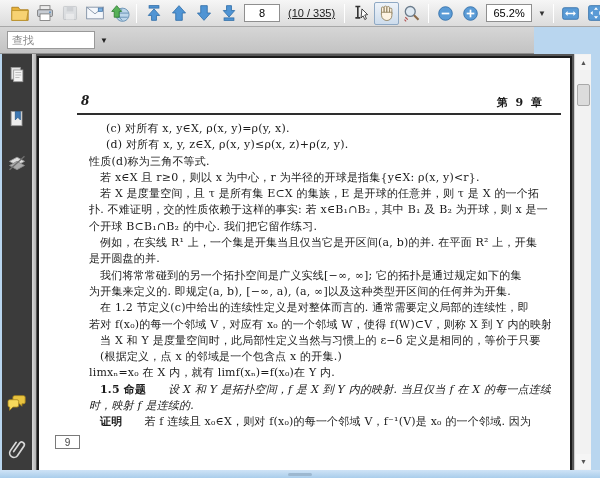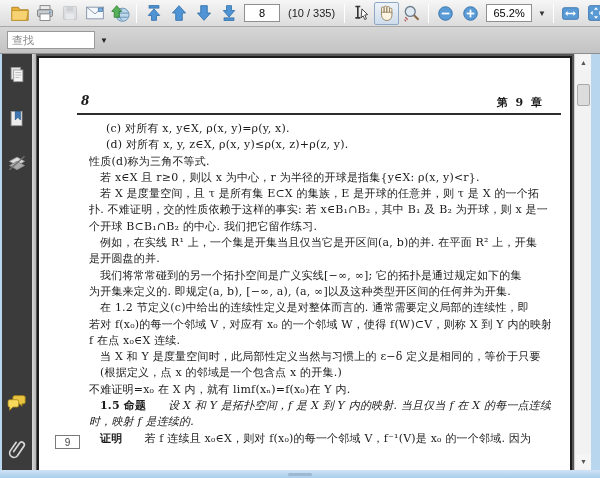--- a/index.html
+++ b/index.html
@@ -20,25 +20,25 @@
     border:1px solid transparent; border-radius:2px; flex:0 0 auto;
   }
   .tbtn.pressed { background:linear-gradient(#eef3f9,#cddcec); border-color:#8fa9c4; }
   .tbtn.disabled { opacity:.45; }
   .tsep { width:1px; height:19px; background:#9c9c9c; border-right:1px solid #fff; margin:0 4px; flex:0 0 auto; }
   .tinput {
     width:36px; height:18px; border:1px solid #8f8f8f; background:#fff;
     font:11px "Liberation Sans", sans-serif; text-align:center; margin:0 3px; flex:0 0 auto;
   }
   .zoominput { width:46px; text-align:center; }
-  #page-indicator { font:11px "Liberation Sans", sans-serif; color:#222; margin:12px 5px; flex:0 0 auto; }
+  #page-indicator { font:11px "Liberation Sans", sans-serif; color:#222; margin:12px 5px; flex:0 0 auto;text-decoration:underline; }
   .dd-arrow { font-size:8px; color:#333; padding:0 3px; flex:0 0 auto; }
   
   #findbar {
-    position:absolute; left:0; top:27px; width:600px; height:27px;
+    position:absolute; left:0; top:27px; width:534px; height:27px;
     background:linear-gradient(#d6d6d6,#c3c3c3);
     border-bottom:1px solid #8e8e8e;
     display:flex; align-items:center; padding-left:7px;
   }
   #find-input {
     width:88px; height:18px; border:1px solid #999; background:#fff;
     font:11px "Liberation Sans", sans-serif; padding:0 4px; color:#444;
   }
   #find-input::placeholder { color:#8a8a8a; }
   #find-dd { font-size:8px; color:#222; padding:2px 5px; }
@@ -300,24 +300,23 @@
           <div class="ln in1">若 x∈X 且 r≥0，则以 x 为中心，r 为半径的开球是指集{y∈X: ρ(x, y)&lt;r}.</div>
           <div class="ln in1">若 X 是度量空间，且 τ 是所有集 E⊂X 的集族，E 是开球的任意并，则 τ 是 X 的一个拓</div>
           <div class="ln in0">扑. 不难证明，交的性质依赖于这样的事实: 若 x∈B₁∩B₂，其中 B₁ 及 B₂ 为开球，则 x 是一</div>
           <div class="ln in0">个开球 B⊂B₁∩B₂ 的中心. 我们把它留作练习.</div>
           <div class="ln in1">例如，在实线 R¹ 上，一个集是开集当且仅当它是开区间(a, b)的并. 在平面 R² 上，开集</div>
           <div class="ln in0">是开圆盘的并.</div>
           <div class="ln in1">我们将常常碰到的另一个拓扑空间是广义实线[−∞, ∞]; 它的拓扑是通过规定如下的集</div>
           <div class="ln in0">为开集来定义的. 即规定(a, b), [−∞, a), (a, ∞]以及这种类型开区间的任何并为开集.</div>
           <div class="ln in1">在 1.2 节定义(c)中给出的连续性定义是对整体而言的. 通常需要定义局部的连续性，即</div>
           <div class="ln in0">若对 f(x₀)的每一个邻域 V，对应有 x₀ 的一个邻域 W，使得 f(W)⊂V，则称 X 到 Y 内的映射</div>
-          <div class="ln in0">f 在点 x₀∈X 连续.</div>
           <div class="ln in1">当 X 和 Y 是度量空间时，此局部性定义当然与习惯上的 ε−δ 定义是相同的，等价于只要</div>
           <div class="ln in1">(根据定义，点 x 的邻域是一个包含点 x 的开集.)</div>
-          <div class="ln in0">不难证明=x₀ 在 X 内，就有 limf(xₙ)=f(x₀)在 Y 内.</div>
+          <div class="ln in0">limxₙ=x₀ 在 X 内，就有 limf(xₙ)=f(x₀)在 Y 内.</div>
           <div class="ln in1"><span class="bold-lbl">1.5 命题</span><span class="kai">设 X 和 Y 是拓扑空间，f 是 X 到 Y 内的映射. 当且仅当 f 在 X 的每一点连续</span></div>
           <div class="ln in0 kai">时，映射 f 是连续的.</div>
           <div class="ln in1"><span class="bold-lbl">证明</span><span>若 f 连续且 x₀∈X，则对 f(x₀)的每一个邻域 V，f⁻¹(V)是 x₀ 的一个邻域. 因为</span></div>
         </div>
       </div>
     </div>
 
     <div id="scrollbar">
       <div class="scroll-btn" style="top:1px">
           <span>▲</span>

